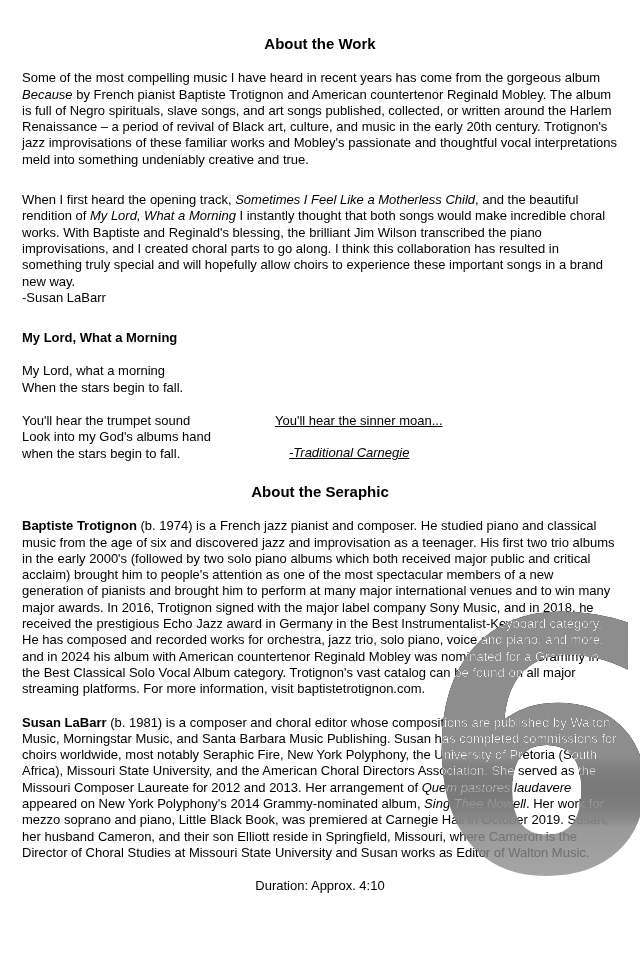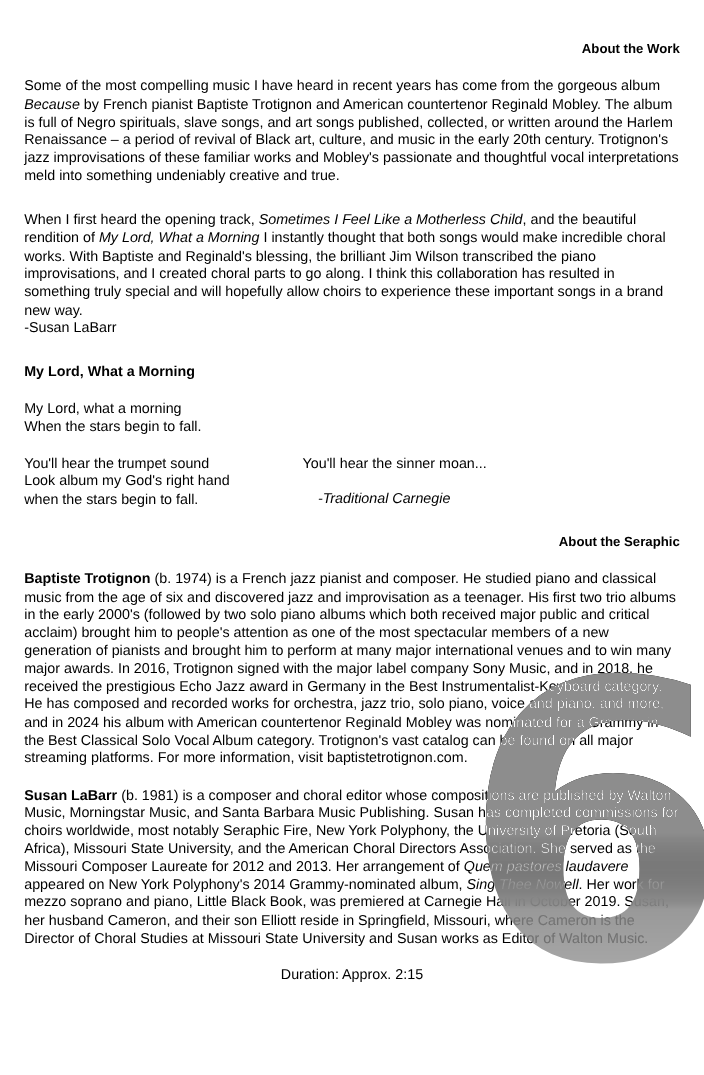--- a/index.html
+++ b/index.html
@@ -15,44 +15,44 @@
     width: 640px;
     height: 977px;
     box-sizing: border-box;
     padding: 36px 22px 0 22px;
     font-family: "Liberation Sans", sans-serif;
     font-size: 13px;
     line-height: 16.3px;
     color: #000;
   }
   h2.center-head {
-    font-size: 12px;
+    font-size: 15px;
     font-weight: bold;
-    text-align: right;
+    text-align: center;
     margin: 0 0 18px 0;
   }
   h3.song-head {
     font-size: 13px;
     font-weight: bold;
     text-align: left;
     margin: 0 0 17px 0;
   }
   p.body-para { margin: 0 0 17px 0; }
   p.body-para.tight { margin-bottom: 0; margin-top: 24px; }
   .attribution {
     text-align: left;
     margin: 0 0 24px 0;
   }
   .stanza { margin: 0 0 17px 0; }
   .lyric-columns {
     display: flex;
     margin: 2px 0 22px 0;
   }
   .lyric-col-left { width: 253px; }
-  .lyric-col-right { flex: 1; }
+  .lyric-col-right { flex: 1; text-decoration: underline; }
   .trad-attribution {
     font-style: italic;
     padding-left: 14px;
     margin-top: 16px;
   }
   .duration {
     text-align: center;
     margin: 14px 0 0 0;
   }
   
@@ -95,35 +95,35 @@
   <h3 class="song-head">My Lord, What a Morning</h3>
 
   <div class="stanza">
     <div>My Lord, what a morning</div>
     <div>When the stars begin to fall.</div>
   </div>
 
   <div class="lyric-columns">
     <div class="lyric-col-left">
       <div>You'll hear the trumpet sound</div>
-      <div>Look album my God's right hand</div>
+      <div>Look into my God's albums hand</div>
       <div>when the stars begin to fall.</div>
     </div>
     <div class="lyric-col-right">
       <div>You'll hear the sinner moan...</div>
       <div class="trad-attribution">-Traditional Carnegie</div>
     </div>
   </div>
 
   <h2 class="center-head">About the Seraphic</h2>
 
   <p class="body-para"><span style="font-weight: bold;">Baptiste Trotignon</span><span> (b. 1974) is a French jazz pianist and composer. He studied piano and classical music from the age of six and discovered jazz and improvisation as a teenager. His first two trio albums in the early 2000's (followed by two solo piano albums which both received major public and critical acclaim) brought him to people's attention as one of the most spectacular members of a new generation of pianists and brought him to perform at many major international venues and to win many major awards. In 2016, Trotignon signed with the major label company Sony Music, and in 2018, he received the prestigious Echo Jazz award in Germany in the Best Instrumentalist-Keyboard category. He has composed and recorded works for orchestra, jazz trio, solo piano, voice and piano, and more, and in 2024 his album with American countertenor Reginald Mobley was nominated for a Grammy in the Best Classical Solo Vocal Album category. Trotignon's vast catalog can be found on all major streaming platforms. For more information, visit baptistetrotignon.com.</span></p>
 
   <p class="body-para"><span style="font-weight: bold;">Susan LaBarr</span><span> (b. 1981) is a composer and choral editor whose compositions are published by Walton Music, Morningstar Music, and Santa Barbara Music Publishing. Susan has completed commissions for choirs worldwide, most notably Seraphic Fire, New York Polyphony, the University of Pretoria (South Africa), Missouri State University, and the American Choral Directors Association. She served as the Missouri Composer Laureate for 2012 and 2013. Her arrangement of </span><span style="font-style: italic;">Quem pastores laudavere</span><span> appeared on New York Polyphony's 2014 Grammy-nominated album, </span><span style="font-style: italic;">Sing Thee Nowell</span><span>. Her work for mezzo soprano and piano, Little Black Book, was premiered at Carnegie Hall in October 2019. Susan, her husband Cameron, and their son Elliott reside in Springfield, Missouri, where Cameron is the Director of Choral Studies at Missouri State University and Susan works as Editor of Walton Music.</span></p>
 
-  <p class="duration">Duration: Approx. 2:15</p>
+  <p class="duration">Duration: Approx. 4:10</p>
 
 </div>
 
 <div class="watermark" aria-hidden="true">
   <span class="wm wm-diff">6</span>
   <span class="wm wm-tint">6</span>
 </div>
 
 </body></html>

